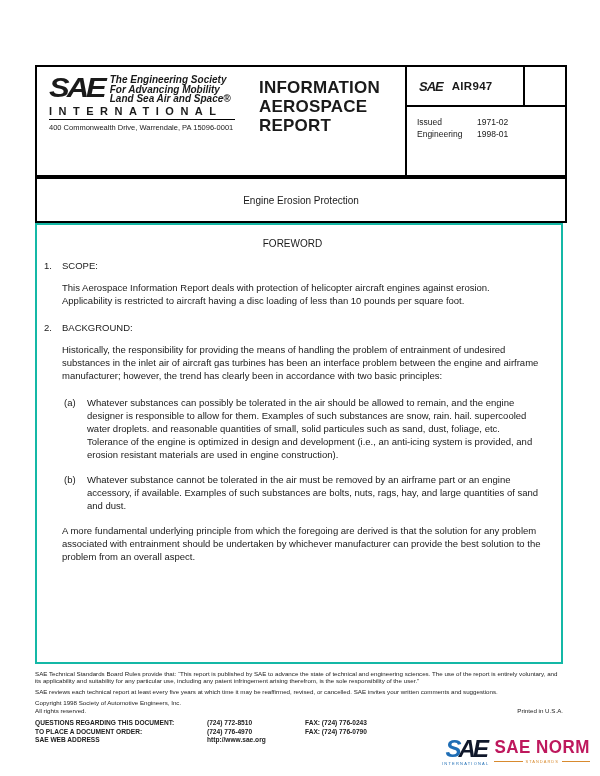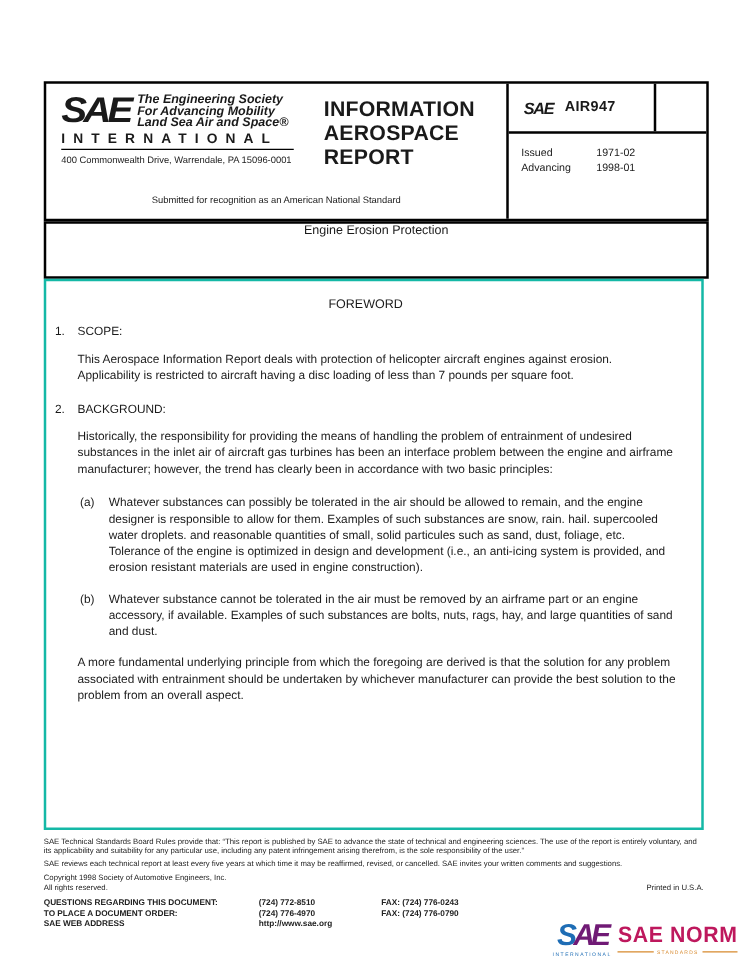--- a/index.html
+++ b/index.html
@@ -26,21 +26,21 @@
   .air-row{height:38px;border-bottom:2px solid #000;display:flex;}
   .air-cell{flex:1;border-right:2px solid #000;display:flex;align-items:center;padding-left:12px;}
   .air-empty{width:40px;}
   .sae-small{font-size:13px;font-weight:bold;font-style:italic;letter-spacing:-1px;}
   .air-num{font-size:11.5px;font-weight:bold;margin-left:9px;letter-spacing:0.3px;}
   .issue-block{padding:9px 0 0 10px;font-size:8.5px;line-height:12px;}
   .issue-row{display:flex;}
   .issue-label{width:60px;}
 
   
-  .title-box{left:35px;top:177px;width:528px;height:42px;border:2px solid #000;display:flex;justify-content:center;font-size:10px;}
+  .title-box{left:35px;top:177px;width:528px;height:42px;border:2px solid #000;display:flex;align-items:center;justify-content:center;font-size:10px;}
   .body-box{left:35px;top:223px;width:528px;height:441px;border:2px solid #14b8a6;font-size:9.5px;line-height:13px;box-sizing:border-box;padding:12px 20px 0 7px;}
   .foreword-h{text-align:center;font-size:10px;margin-bottom:9px;}
   .change-note{margin-left:6px;margin-bottom:15px;}
   .sec-head{display:flex;margin-bottom:9px;}
   .sec-num{width:18px;flex-shrink:0;}
   .para{margin-left:18px;margin-bottom:14px;}
   .sub-item{display:flex;margin-left:20px;margin-bottom:12px;}
   .sub-label{width:23px;flex-shrink:0;}
   .sub-text{flex:1;}
 
@@ -52,21 +52,21 @@
   .contact{margin-top:5px;font-weight:bold;font-size:6.6px;line-height:8.6px;}
   .contact-row{display:flex;}
   .c-label{width:172px;}
   .c-phone{width:98px;}
 
   
   .norm-logo{right:10px;top:738px;display:flex;align-items:flex-start;}
   .norm-sae-stack{text-align:center;margin-right:5px;}
   .norm-sae{font-size:24px;font-weight:bold;font-style:italic;letter-spacing:-3px;line-height:22px;}
   .norm-sae .s{color:#1e6db5;}
-  .norm-sae .ae{color:#701a75;}
+  .norm-sae .ae{color:#0f172a;}
   .norm-intl{font-size:4px;letter-spacing:1.2px;color:#1e6db5;margin-top:1px;}
   .norm-name{font-size:17px;font-weight:bold;color:#be185d;letter-spacing:0.5px;line-height:20px;white-space:nowrap;transform:scaleY(1.05);}
   .norm-sub{display:flex;align-items:center;margin-top:1px;}
   .norm-sub .bar{flex:1;border-top:1px solid #d88a2e;}
   .norm-sub .txt{font-size:4px;color:#d88a2e;letter-spacing:1px;padding:0 3px;}
 </style>
 </head>
 <body>
 
 <div>
@@ -84,55 +84,54 @@
         </div>
         <div class="intl">INTERNATIONAL</div>
         <div class="logo-underline"></div>
         <div class="addr">400 Commonwealth Drive, Warrendale, PA 15096-0001</div>
       </div>
       <div class="doc-type">
         <div>INFORMATION</div>
         <div>AEROSPACE</div>
         <div>REPORT</div>
       </div>
-      <div class="submitted">Submitted for recognition as an American National Standard</div>
     </div>
     <div class="header-right">
       <div class="air-row">
         <div class="air-cell">
           <span class="sae-small">SAE</span>
           <span class="air-num">AIR947</span>
         </div>
         <div class="air-empty"></div>
       </div>
       <div class="issue-block">
         <div class="issue-row">
           <span class="issue-label">Issued</span>
           <span>1971-02</span>
         </div>
         <div class="issue-row">
-          <span class="issue-label">Advancing</span>
+          <span class="issue-label">Engineering</span>
           <span>1998-01</span>
         </div>
       </div>
     </div>
   </div>
 
   <div class="abs title-box">
     <span>Engine Erosion Protection</span>
   </div>
 
   <div class="abs body-box">
     <div class="foreword-h">FOREWORD</div>
 
     <div class="sec-head">
       <span class="sec-num">1.</span>
       <span>SCOPE:</span>
     </div>
-    <div class="para">This Aerospace Information Report deals with protection of helicopter aircraft engines against erosion.  Applicability is restricted to aircraft having a disc loading of less than 7 pounds per square foot.</div>
+    <div class="para">This Aerospace Information Report deals with protection of helicopter aircraft engines against erosion.  Applicability is restricted to aircraft having a disc loading of less than 10 pounds per square foot.</div>
 
     <div class="sec-head">
       <span class="sec-num">2.</span>
       <span>BACKGROUND:</span>
     </div>
     <div class="para" style="">Historically, the responsibility for providing the means of handling the problem of entrainment of undesired substances in the inlet air of aircraft gas turbines has been an interface problem between the engine and airframe manufacturer; however, the trend has clearly been in accordance with two basic principles:</div>
 
     <div class="sub-item">
       <span class="sub-label">(a)</span>
       <span class="sub-text">Whatever substances can possibly be tolerated in the air should be allowed to remain, and the engine designer is responsible to allow for them.  Examples of such substances are snow, rain. hail. supercooled water droplets. and reasonable quantities of small, solid particules such as sand, dust, foliage, etc.  Tolerance of the engine is optimized in design and development (i.e., an anti-icing system is provided, and erosion resistant materials are used in engine construction).</span>

